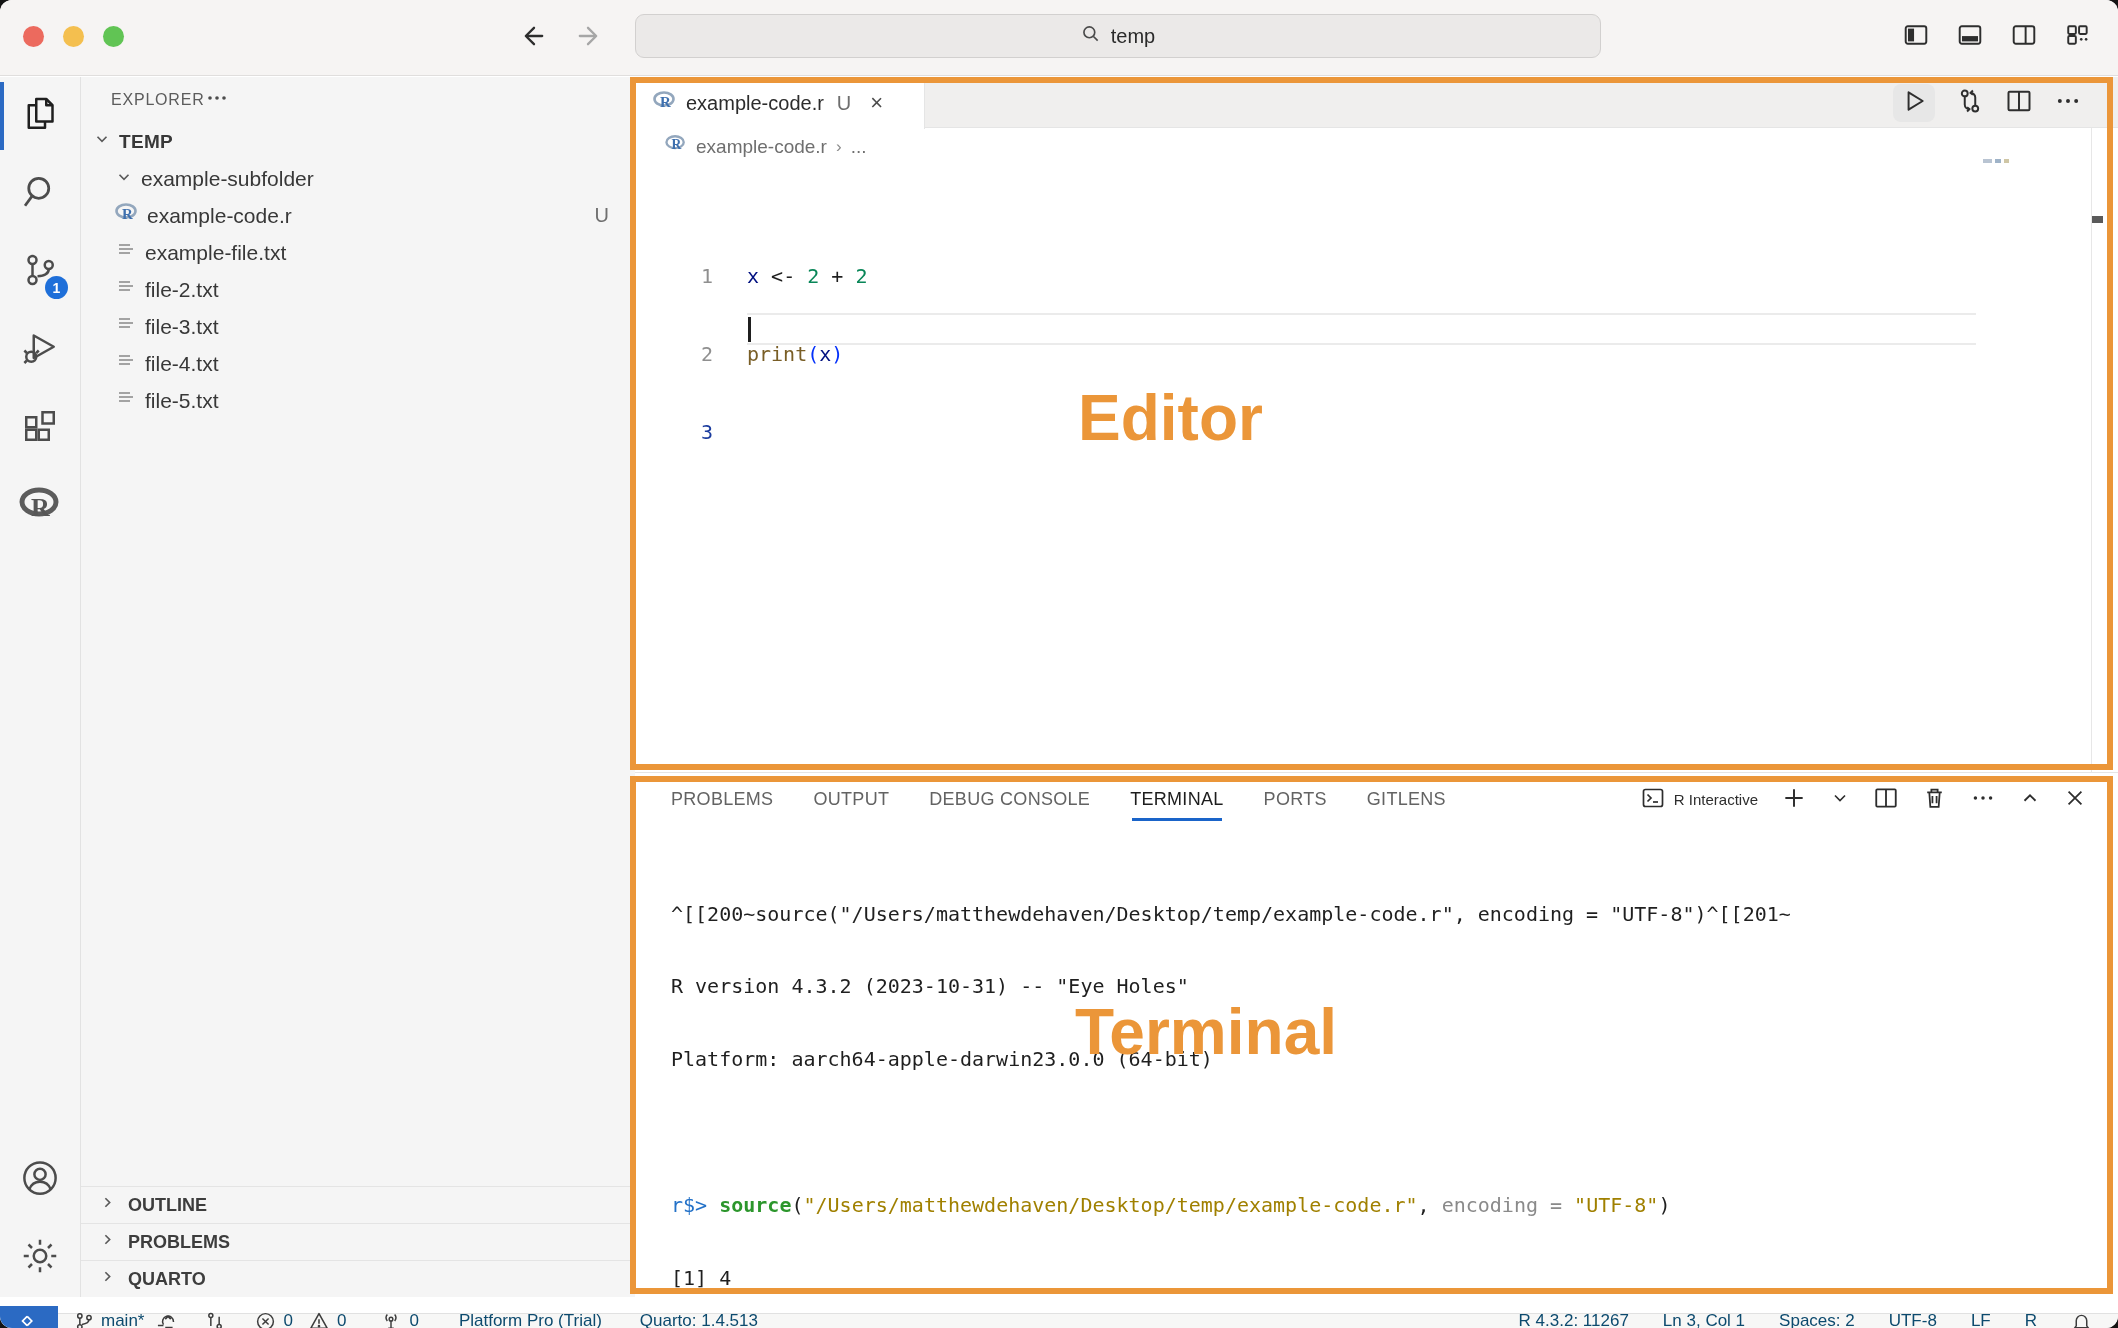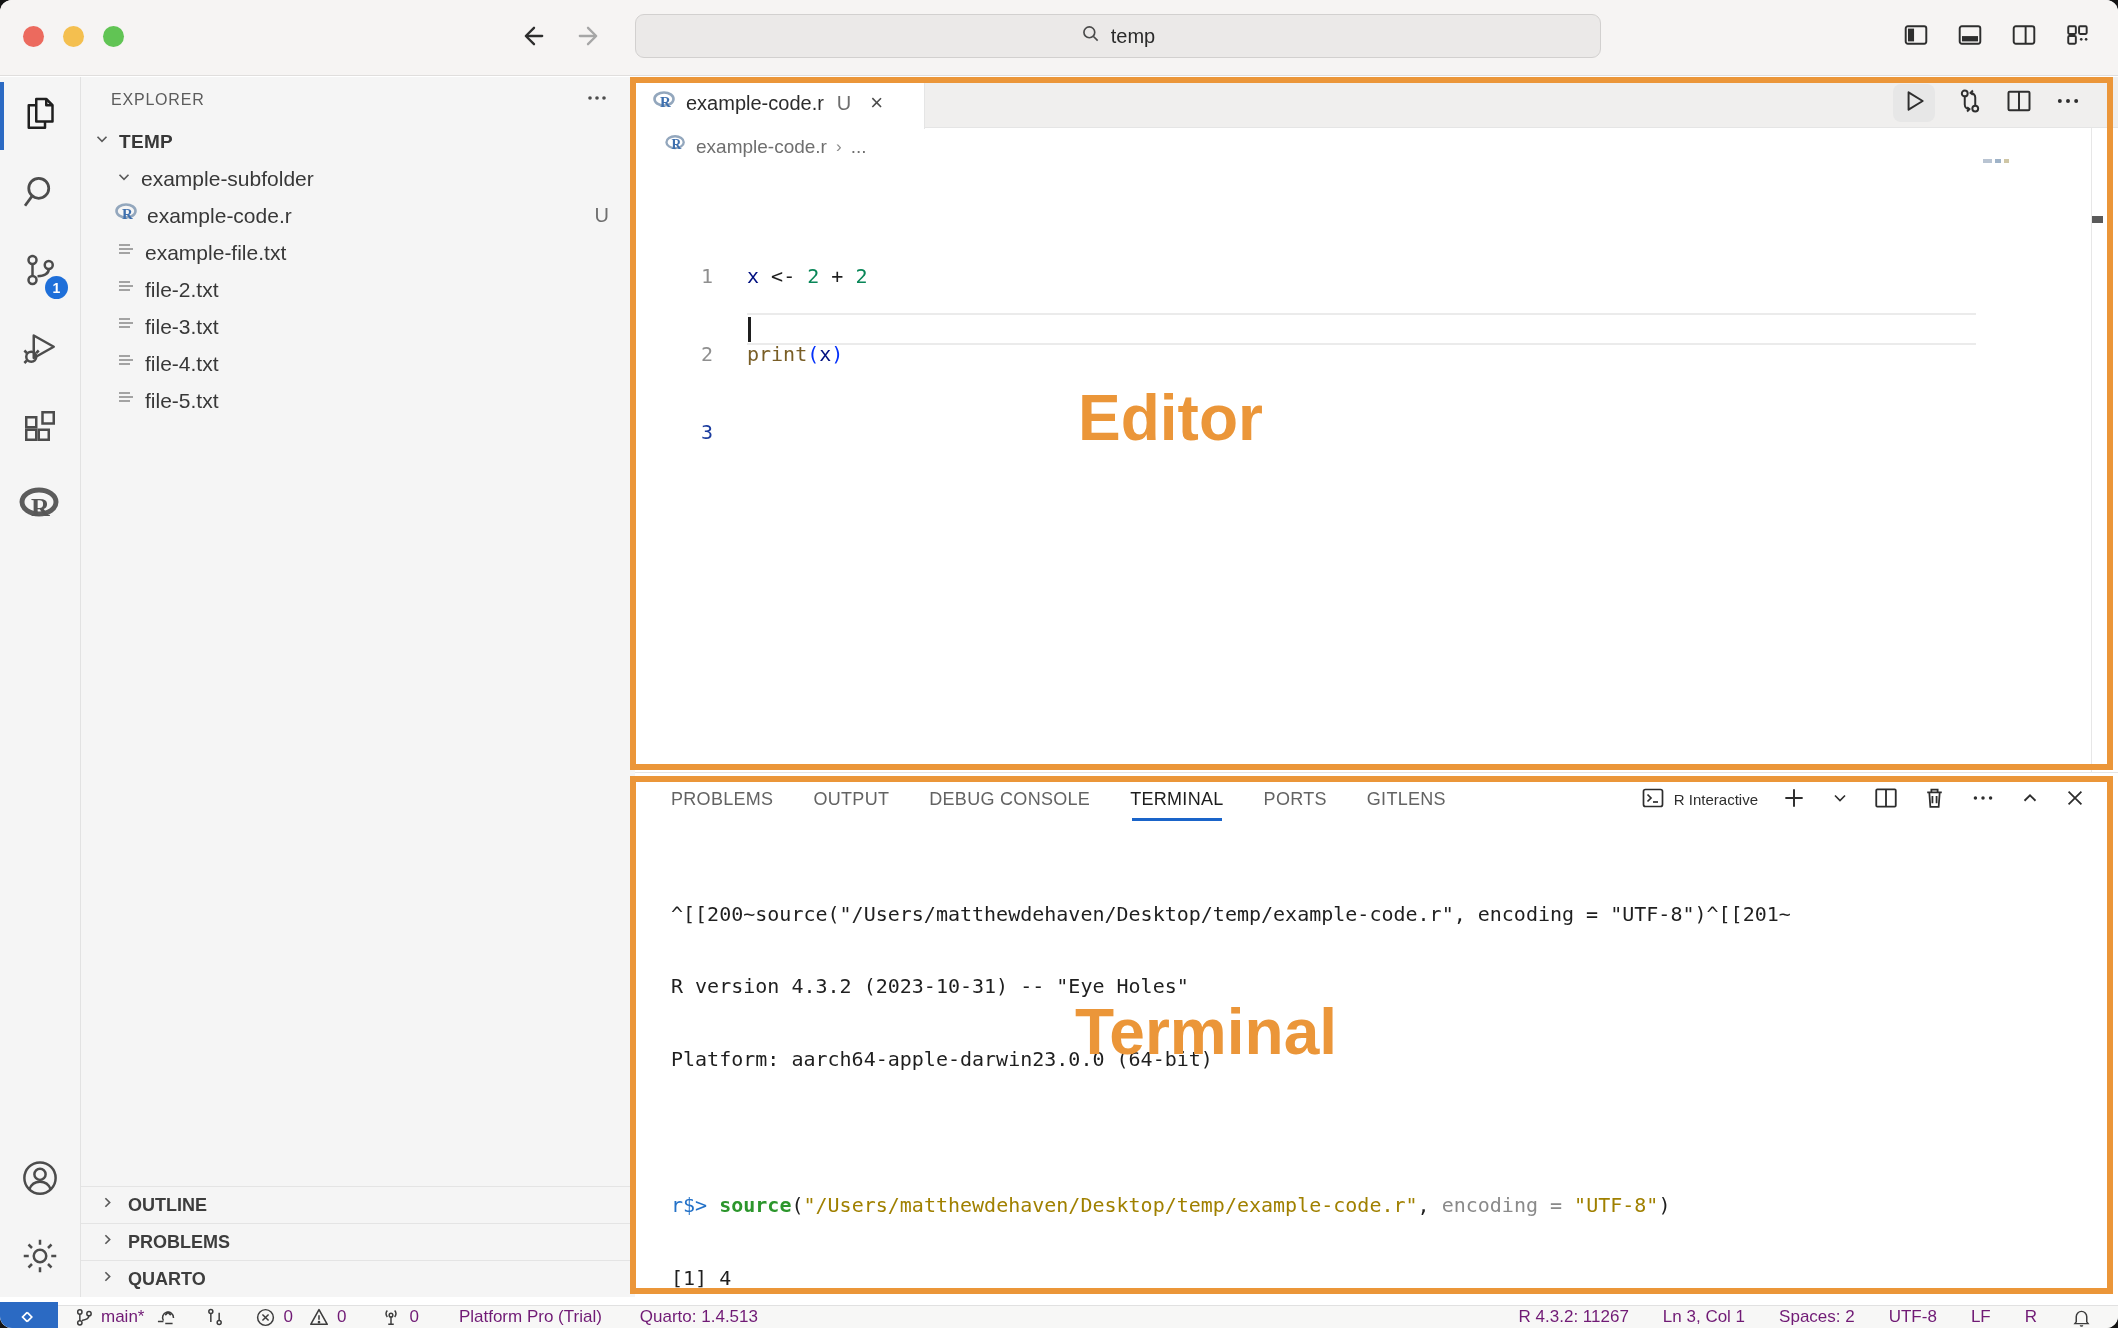--- a/index.html
+++ b/index.html
@@ -32,21 +32,21 @@
              color:#4c4c4c; position:relative; }
   .ab-item.active { color:#1f1f1f; }
   .ab-item.active::before { content:""; position:absolute; left:0; top:5px; bottom:5px;
                             width:4px; background:#2b6ac3; }
   .ab-badge { position:absolute; right:12px; bottom:12px; min-width:23px; height:23px;
               border-radius:50%; background:#1e6fd9; color:#fff; font-size:14px; font-weight:bold;
               display:flex; align-items:center; justify-content:center; }
   .ab-bottom { margin-top:auto; }
 
   .sidebar { width:554px; background:#f5f5f5; display:flex; flex-direction:column; }
-  .sb-header { height:46px; display:flex; align-items:center; justify-content:space-between;
+  .sb-header { height:46px; display:flex; align-items:center; justify-content:flex-start;
                padding:0 26px 0 30px; font-size:16px; letter-spacing:.8px; color:#5c5c5c; }
   .tree { font-size:21px; color:#383838; }
   .tree-row { height:37px; display:flex; align-items:center; padding-left:34px; gap:8px; position:relative; }
   .tree-row.root { padding-left:12px; font-weight:bold; font-size:19px; letter-spacing:.3px; }
   .git-u { position:absolute; right:26px; color:#6f6f6f; font-size:20px; }
   .chev { color:#5a5a5a; }
   .sb-sections { margin-top:auto; }
   .sb-section { height:37px; border-top:1px solid #e4e4e4; display:flex; align-items:center;
                 padding-left:18px; gap:12px; font-weight:bold; font-size:18px; color:#3d3d3d; }
 
@@ -90,23 +90,23 @@
                  align-items:center; gap:23px; color:#3b3b3b; }
   .shellsel { display:flex; align-items:center; gap:9px; font-size:15px; color:#2d2d2d; }
   .terminal { padding:27px 0 0 36px; font-family:"DejaVu Sans Mono", monospace;
               font-size:20px; line-height:24.3px; color:#1f1f1f; white-space:pre; }
   .t-prompt { color:#2472c8; }
   .t-fn { color:#2c962c; font-weight:bold; }
   .t-str { color:#a08000; }
   .t-arg { color:#8a8a8a; }
 
   
-  .statusbar { position:absolute; bottom:0; left:0; right:0; height:23px; background:#f7f7f6;
+  .statusbar { position:absolute; bottom:0; left:0; right:0; height:15px; background:#f7f7f6;
                border-top:1px solid #e1e1e1; display:flex; align-items:center;
-               font-size:17px; color:#701a75; z-index:5; }
+               font-size:17px; color:#0c4a6e; z-index:5; }
   .remote { width:58px; height:31px; background:#2b6ac3; color:#fff; display:flex;
             align-items:center; justify-content:center; border-bottom-left-radius:11px; flex:none; }
   .sb-item { display:flex; align-items:center; gap:7px; white-space:nowrap; }
   .sb-right { margin-left:auto; display:flex; align-items:center; gap:34px; padding-right:26px; }
   .statusbar svg { display:block; }
 
   
   .annot { position:absolute; border:6px solid #eb9639; pointer-events:none; z-index:40; }
   #annot-editor { left:630px; top:77px; width:1483px; height:693px; }
   #annot-terminal { left:630px; top:776px; width:1483px; height:518px; }

